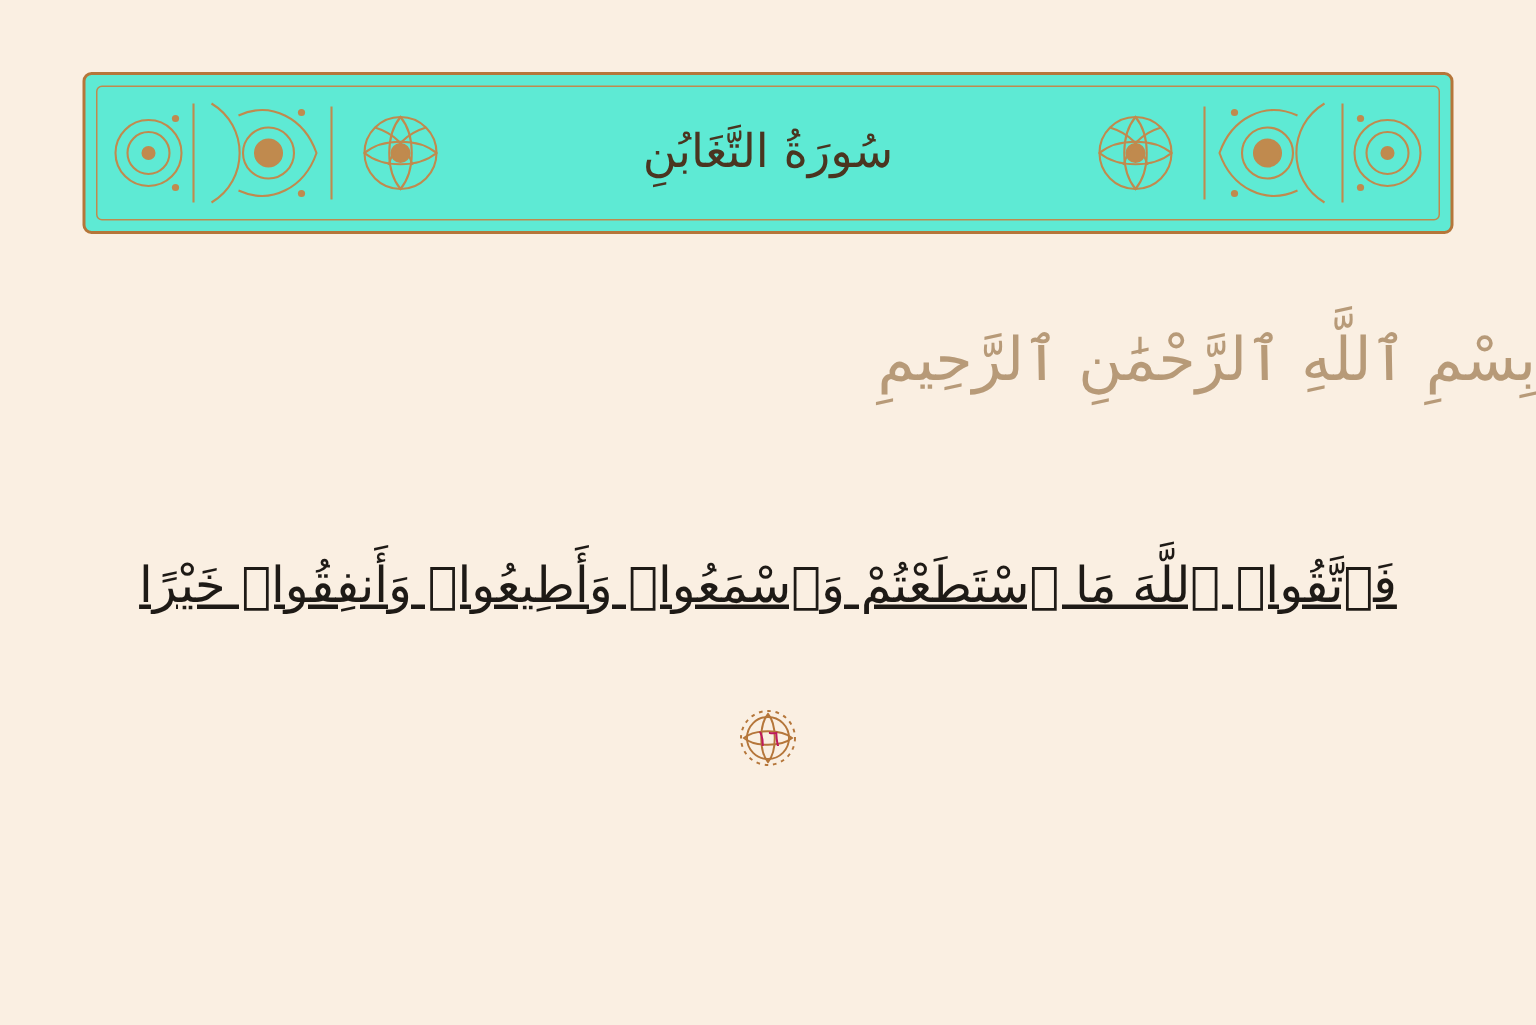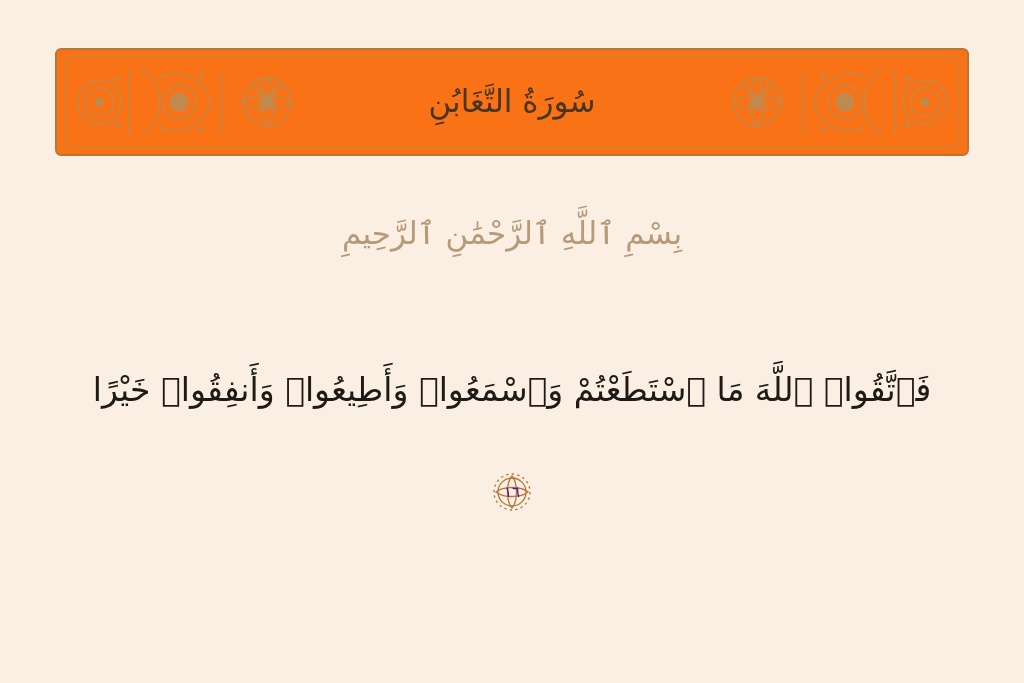--- a/index.html
+++ b/index.html
@@ -24,21 +24,21 @@
   
   .surah-header {
     position: absolute;
     left: 55px;
     top: 48px;
     width: 914px;
     height: 108px;
     box-sizing: border-box;
     border: 2px solid #b5763a;
     border-radius: 6px;
-    background: #f97316;
+    background: #5eead4;
   }
   .surah-header-inner {
     position: absolute;
     inset: 7px;
     border: 1px solid #c08a4e;
     border-radius: 4px;
   }
   .surah-title {
     position: absolute;
     left: 0;
@@ -60,41 +60,41 @@
     transform: translateY(-50%);
   }
   .orn svg { display: block; }
 
   
   .basmala {
     position: absolute;
     left: 0;
     right: 0;
     top: 212px;
-    text-align: center;
     direction: rtl;
     font-family: "DejaVu Sans", "Liberation Sans", sans-serif;
-    font-size: 31px;
+    font-size: 40px;
     color: #b79a78;
     line-height: 1.4;
   }
 
   
   .ayah-block {
     position: absolute;
     left: 62px;
     right: 62px;
     top: 338px;
     direction: rtl;
     text-align: center;
     font-family: "DejaVu Sans", "Liberation Serif", serif;
     font-size: 33px;
     line-height: 104px;
     color: #1e1a16;
     letter-spacing: 0.5px;
+    text-decoration: underline;
   }
   .ayah-line { white-space: nowrap; }
   .ayah-line.l3 { text-align: center; }
 
   .ayah-marker {
     display: inline-block;
     position: relative;
     width: 46px;
     height: 46px;
     vertical-align: -10px;
@@ -107,21 +107,21 @@
   }
   .ayah-number {
     position: absolute;
     left: 0;
     top: 0;
     width: 46px;
     height: 46px;
     line-height: 46px;
     text-align: center;
     font-size: 15px;
-    color: #4c1d95;
+    color: #be185d;
     font-family: "DejaVu Sans", sans-serif;
   }
 </style>
 </head>
 <body>
 
 <div class="page">
 
   <div class="surah-header">
     <div class="surah-header-inner"></div>

